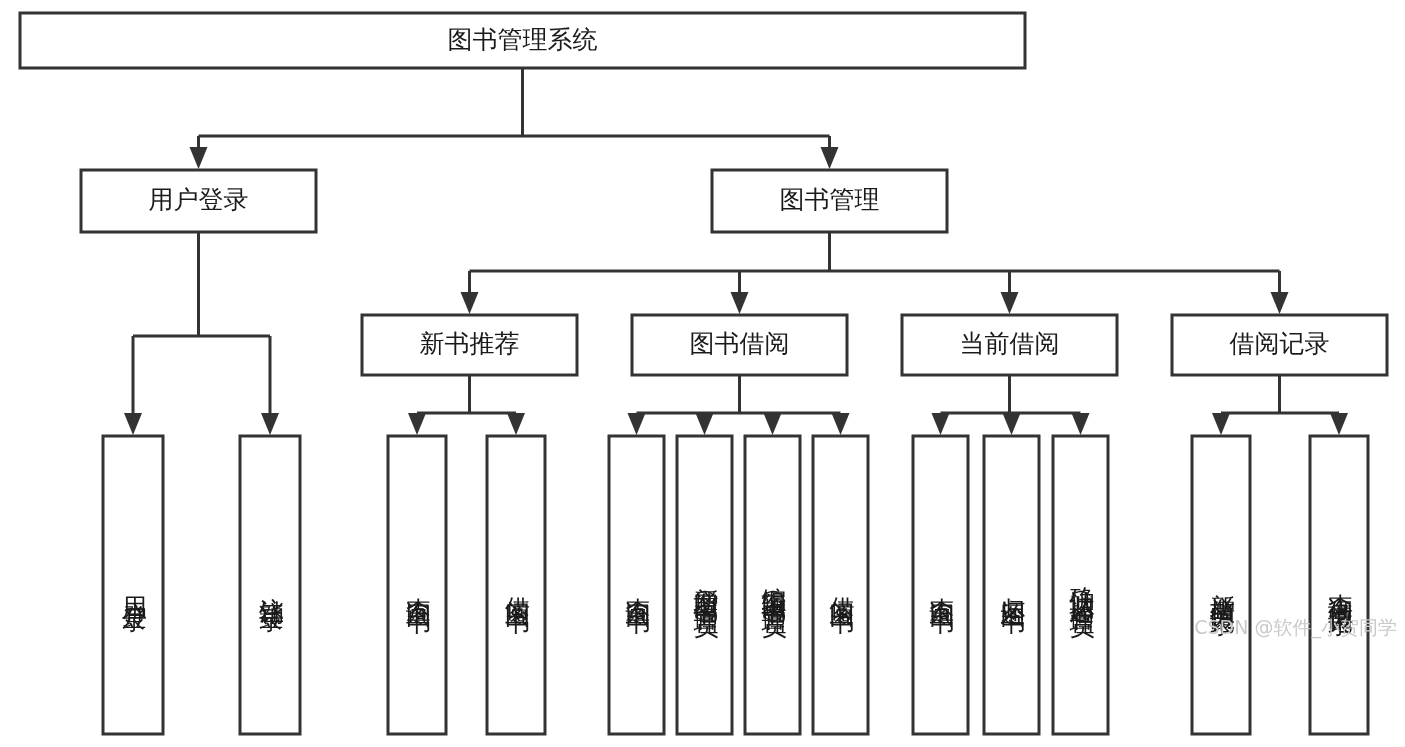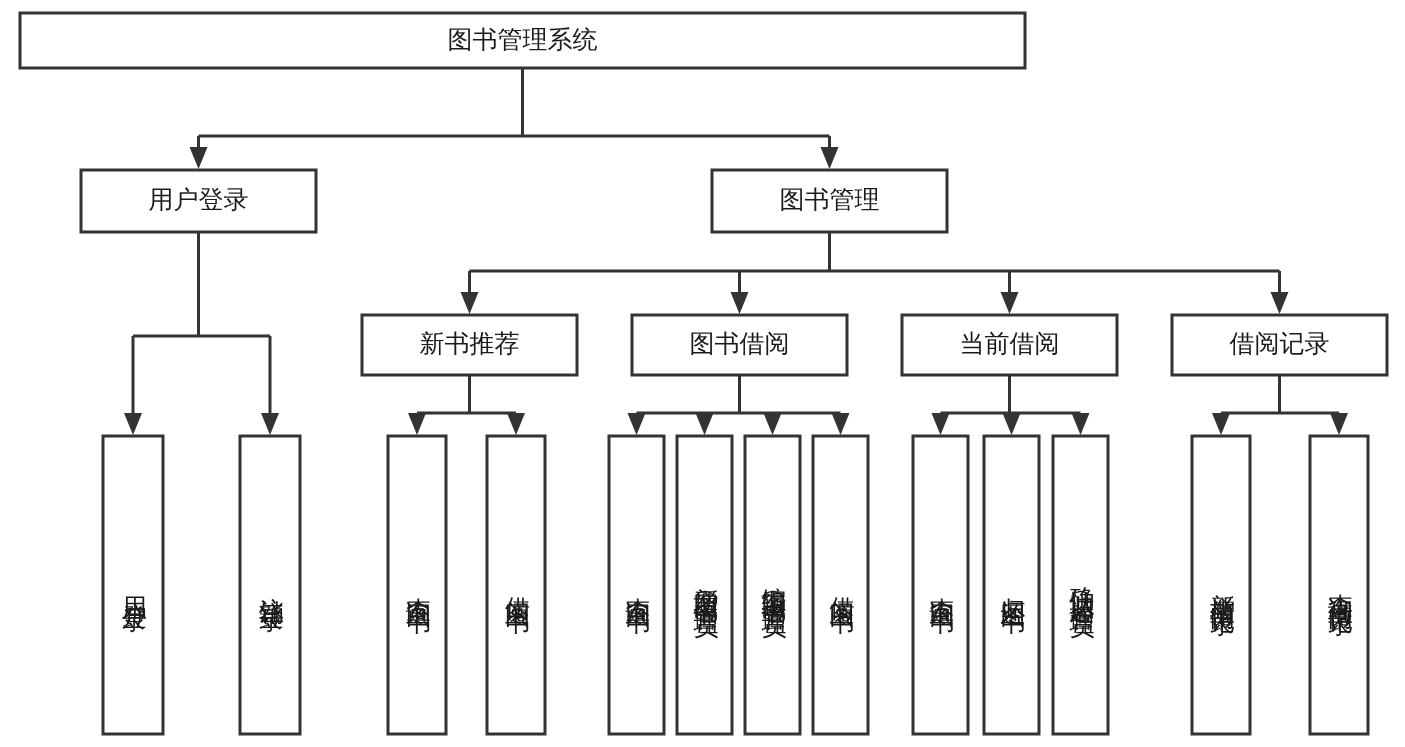--- a/index.html
+++ b/index.html
@@ -193,13 +193,14 @@
         <g>
           <rect x="1192" y="436" width="58" height="298" class="node-rect" rx="0"></rect>
           <text x="1221" y="585" class="node-label label-v" writing-mode="tb" text-anchor="middle" dominant-baseline="central">新增借阅记录</text>
         </g>
         <g>
           <rect x="1310" y="436" width="58" height="298" class="node-rect" rx="0"></rect>
           <text x="1339" y="585" class="node-label label-v" writing-mode="tb" text-anchor="middle" dominant-baseline="central">查询借阅记录</text>
         </g>
       </g>
   </svg>
+  <div class="watermark">CSDN @软件_小贺同学</div>
 </div>
 
 </body></html>

